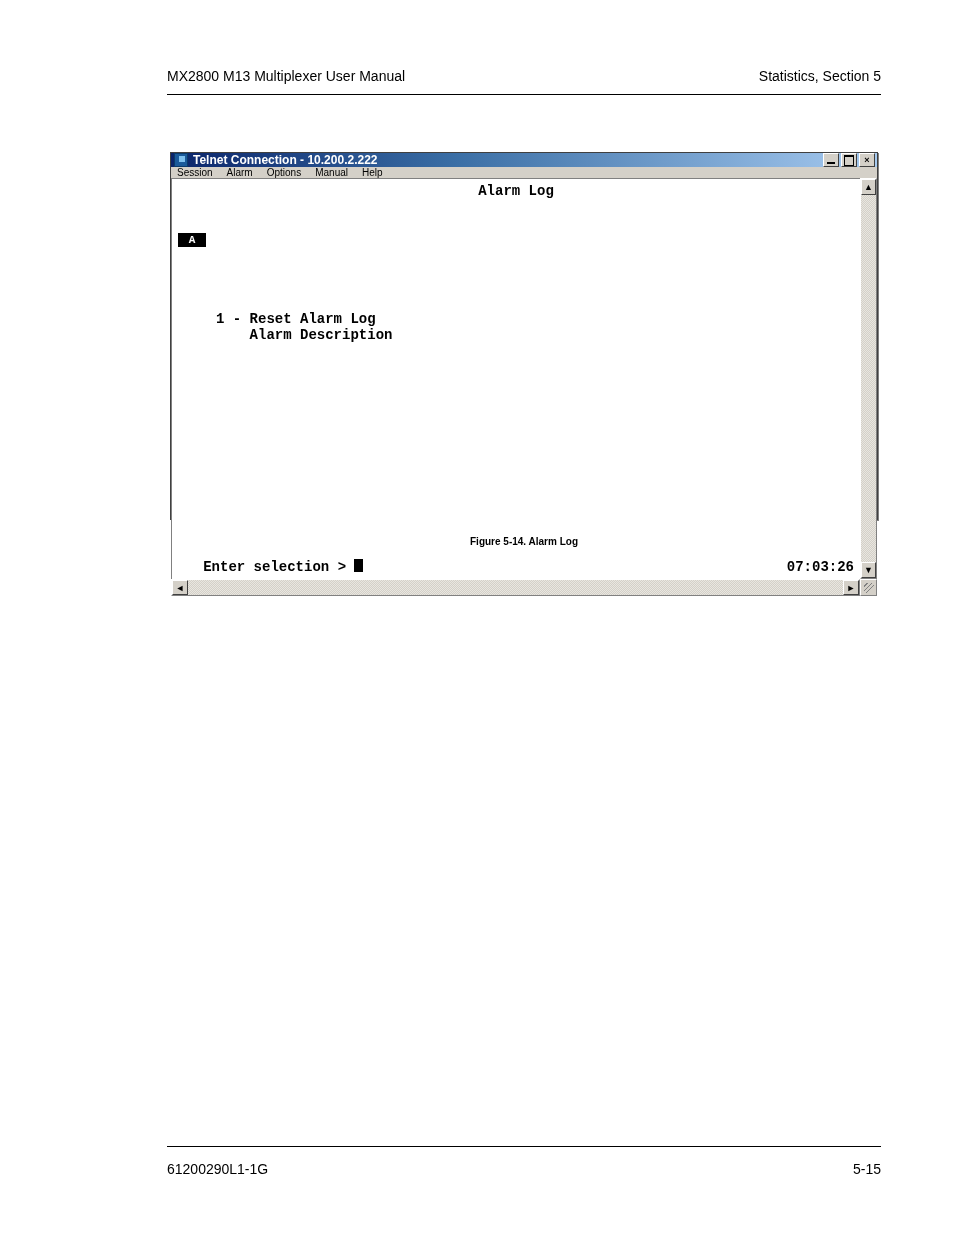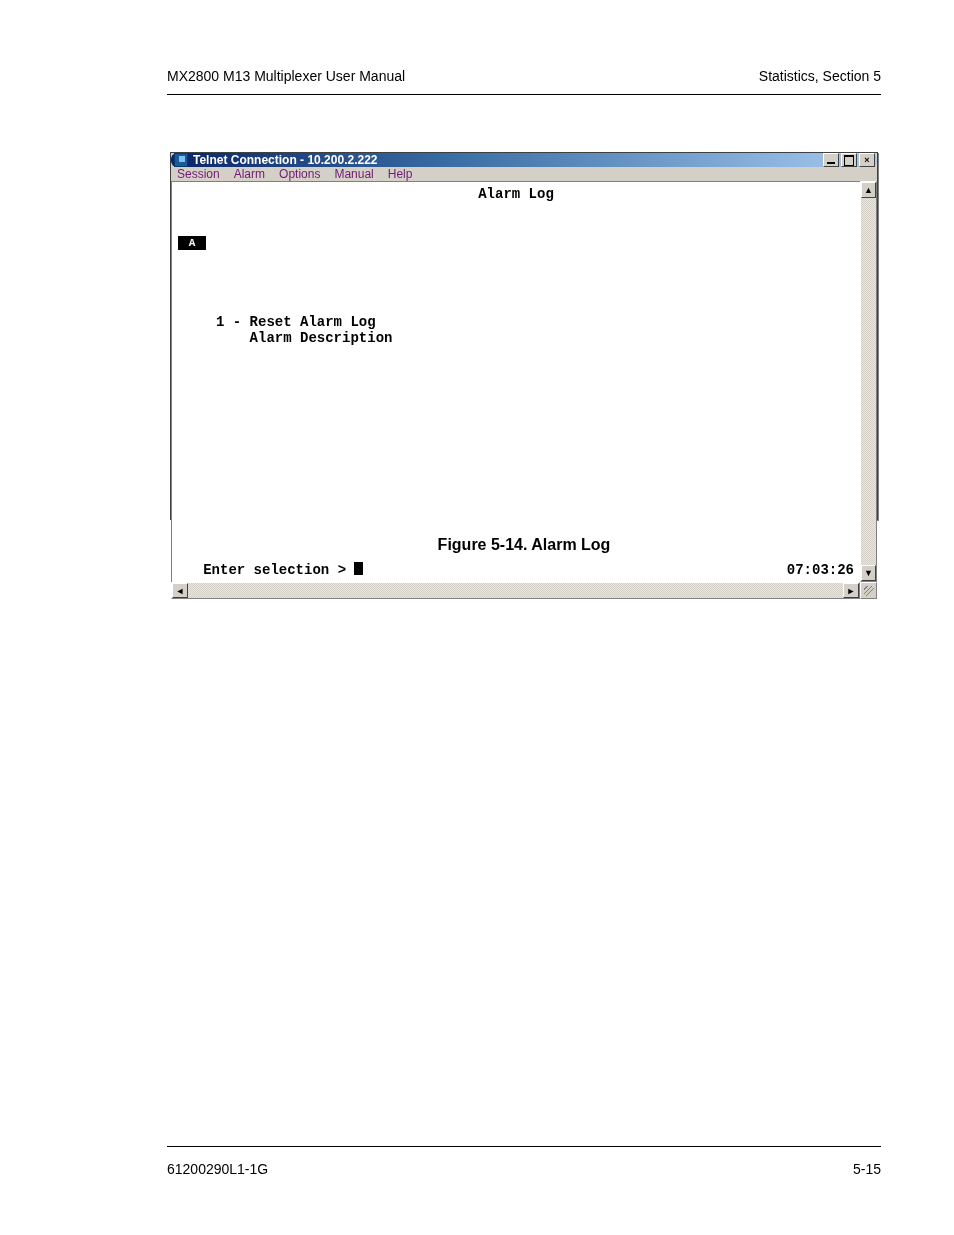--- a/index.html
+++ b/index.html
@@ -17,21 +17,21 @@
     border: 1px solid #404040;
     background: #d4d0c8;
     box-shadow: 1px 1px 0 #808080;
     display: flex; flex-direction: column;
   }
   .title-bar {
     height: 20px;
     background: linear-gradient(to right, #0a246a 0%, #3a6ea5 40%, #a6caf0 100%);
     display: flex; align-items: center; justify-content: space-between;
     padding: 0 2px 0 3px;
-    color: #fff; font-size: 12px; font-weight: bold; border-radius: 6px;
+    color: #fff; font-size: 12px; font-weight: bold;
   }
   .title-bar .title-text { display: flex; align-items: center; gap: 5px; }
   .app-icon {
     width: 14px; height: 14px; background: #1a5a9a; border: 1px solid #0a3a6a;
     display: inline-block; position: relative;
   }
   .app-icon::after { content: ""; position: absolute; inset: 2px 2px 4px 4px; background: #7ec0ee; }
   .win-controls { display: flex; gap: 0; }
   .win-btn {
     width: 16px; height: 14px; background: #d4d0c8;
@@ -40,21 +40,21 @@
     font-family: "Lucida Console", monospace; font-weight: bold; color: #000;
     margin-left: 2px; cursor: default;
   }
   .win-btn.min::after { content: ""; display: block; margin: 8px auto 0; width: 8px; border-top: 2px solid #000; }
   .win-btn.max::after { content: ""; display: block; margin: 1px auto 0; width: 8px; height: 8px; border: 1px solid #000; border-top-width: 2px; }
   .win-btn.close { font-family: Arial; }
 
   .menu-bar {
     height: 20px; background: #d4d0c8;
     display: flex; align-items: center; gap: 14px;
-    padding: 0 6px; font-size: 12px; color: #701a75;
+    padding: 0 6px; font-size: 10px; color: #000000;
   }
   .menu-item { cursor: default; }
 
   .client-area {
     flex: 1; position: relative; background: #86efac;
     display: flex; flex-direction: column;
   }
   .terminal-wrap {
     flex: 1; position: relative; display: flex;
   }
@@ -109,21 +109,21 @@
   }
   .resize-grip::after {
     content: ""; position: absolute; right: 2px; bottom: 2px;
     width: 10px; height: 10px;
     background:
       linear-gradient(135deg, transparent 0 2px, #808080 2px 3px, transparent 3px 5px, #808080 5px 6px, transparent 6px 8px, #808080 8px 9px, transparent 9px);
   }
 
   .figure-caption {
     position: absolute; top: 536px; left: 120px; right: 120px;
-    text-align: center; font-weight: bold; font-size: 16px;
+    text-align: center; font-weight: bold; font-size: 10px;
   }
 </style>
 </head>
 <body>
 
 <div class="page">
 
   <div class="header-row">
     <span>MX2800 M13 Multiplexer User Manual</span>
     <span>Statistics, Section 5</span>

